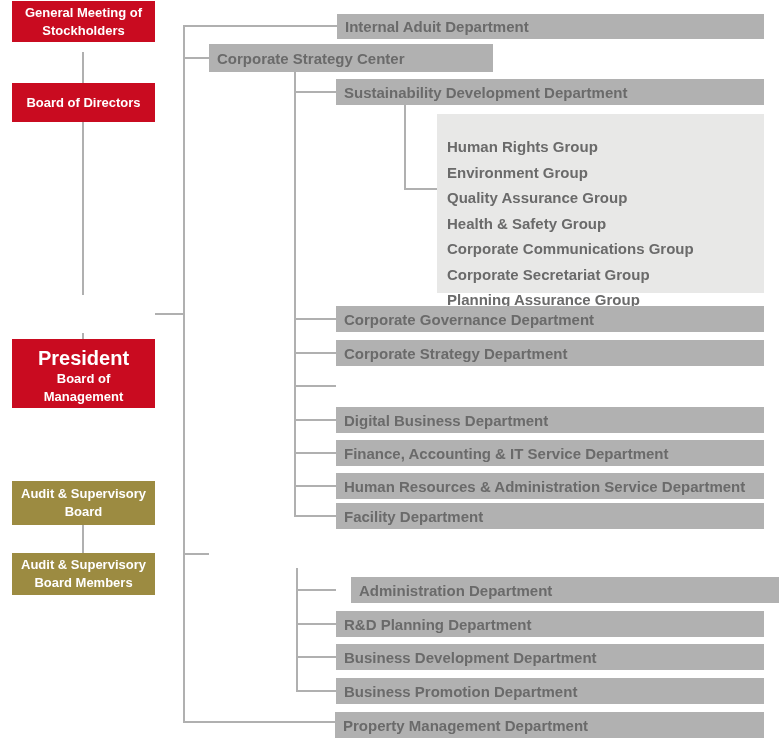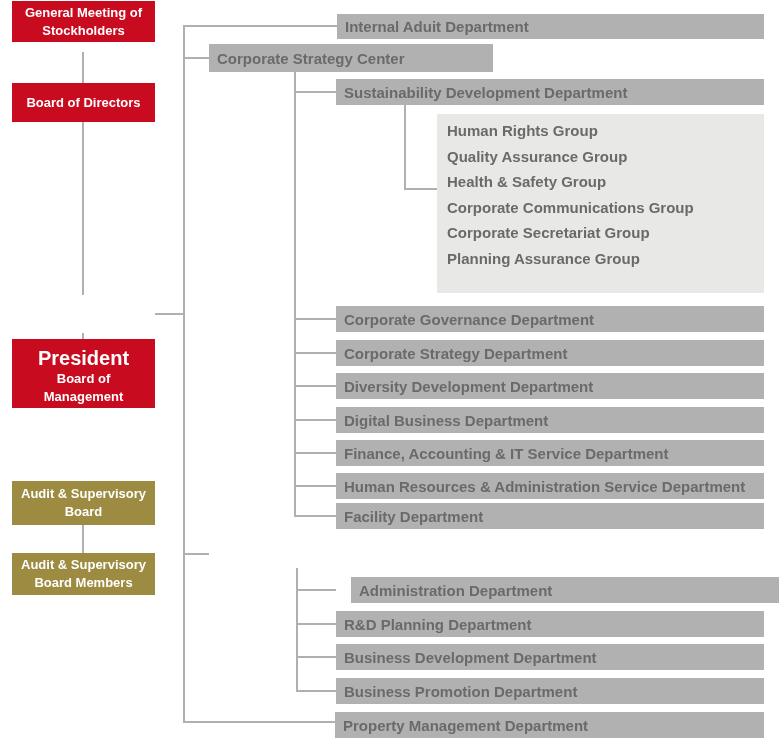--- a/index.html
+++ b/index.html
@@ -7,21 +7,21 @@
     --line:#b0b0b0; --text-gray:#6a6a6a; --text-white:#ffffff;
   }
   body{margin:0;background:#fff;font-family:"Liberation Sans",sans-serif;}
   .canvas{position:relative;width:779px;height:749px;background:#fff;overflow:hidden;}
   .box{position:absolute;display:flex;align-items:center;font-weight:bold;box-sizing:border-box;}
   .cbox{background:var(--red);color:var(--text-white);justify-content:center;text-align:center;
         font-size:13px;line-height:1.35;white-space:pre-line;}
   .olive{background:var(--olive);}
   .president{font-size:20px;margin-top:44px;}
   .gbox{background:var(--box-gray);color:var(--text-gray);font-size:15px;padding-left:8px;}
-  .lightbox{position:absolute;background:var(--box-light);box-sizing:border-box;padding-top:4px;}
+  .lightbox{position:absolute;background:var(--box-light);box-sizing:border-box;padding-top:20px;}
   .grow{height:25.5px;display:flex;align-items:center;padding-left:10px;
         font-size:15px;font-weight:bold;color:var(--text-gray);}
   .hl{position:absolute;height:2px;background:var(--line);}
   .vl{position:absolute;width:2px;background:var(--line);}
 </style>
 </head>
 <body>
 
 <div class="canvas">
 
@@ -66,30 +66,30 @@
 Board</div>
   <div class="box cbox olive" style="left:12px;top:553px;width:143px;height:42px">Audit &amp; Supervisory
 Board Members</div>
 
   <div class="box gbox" style="left:337px;top:14px;width:427px;height:25px">Internal Aduit Department</div>
   <div class="box gbox" style="left:209px;top:44px;width:284px;height:28px">Corporate Strategy Center</div>
   <div class="box gbox" style="left:336px;top:79px;width:428px;height:26px">Sustainability Development Department</div>
 
   <div class="lightbox" style="left:437px;top:114px;width:327px;height:179px">
     <div class="grow">Human Rights Group</div>
+    <div class="grow">Environment Group</div>
     <div class="grow">Quality Assurance Group</div>
     <div class="grow">Health &amp; Safety Group</div>
     <div class="grow">Corporate Communications Group</div>
     <div class="grow">Corporate Secretariat Group</div>
     <div class="grow">Planning Assurance Group</div>
   </div>
 
   <div class="box gbox" style="left:336px;top:306px;width:428px;height:26px">Corporate Governance Department</div>
   <div class="box gbox" style="left:336px;top:340px;width:428px;height:26px">Corporate Strategy Department</div>
-  <div class="box gbox" style="left:336px;top:373px;width:428px;height:26px">Diversity Development Department</div>
   <div class="box gbox" style="left:336px;top:407px;width:428px;height:26px">Digital Business Department</div>
   <div class="box gbox" style="left:336px;top:440px;width:428px;height:26px">Finance, Accounting &amp; IT Service Department</div>
   <div class="box gbox" style="left:336px;top:473px;width:428px;height:26px">Human Resources &amp; Administration Service Department</div>
   <div class="box gbox" style="left:336px;top:503px;width:428px;height:26px">Facility Department</div>
 
 
   <div class="box gbox" style="left:351px;top:577px;width:428px;height:26px">Administration Department</div>
   <div class="box gbox" style="left:336px;top:611px;width:428px;height:26px">R&amp;D Planning Department</div>
   <div class="box gbox" style="left:336px;top:644px;width:428px;height:26px">Business Development Department</div>
   <div class="box gbox" style="left:336px;top:678px;width:428px;height:26px">Business Promotion Department</div>

